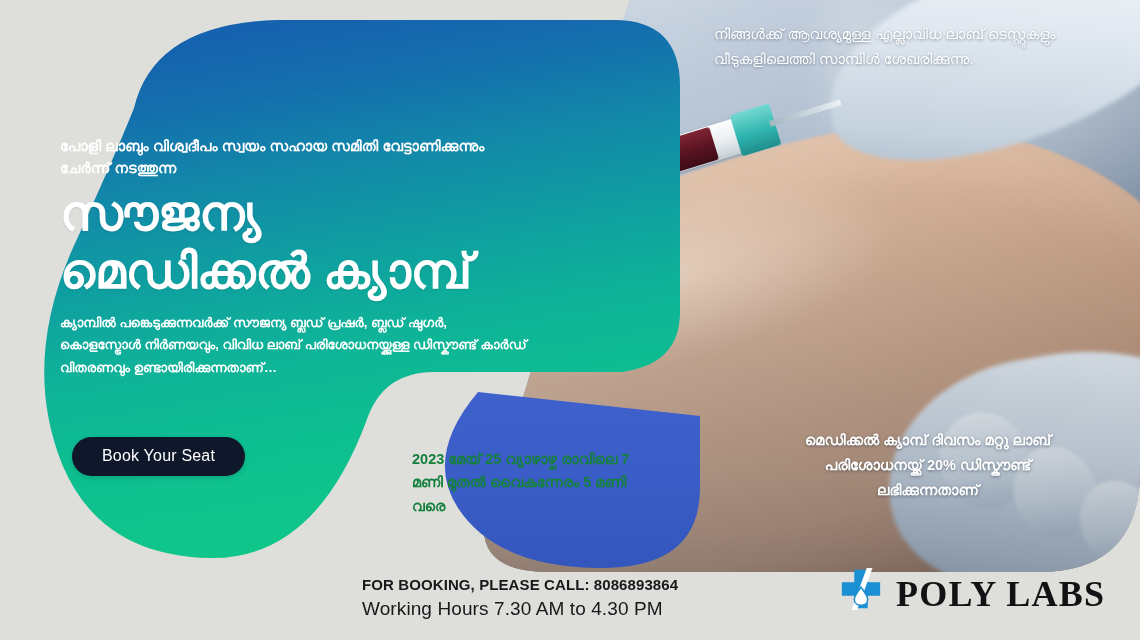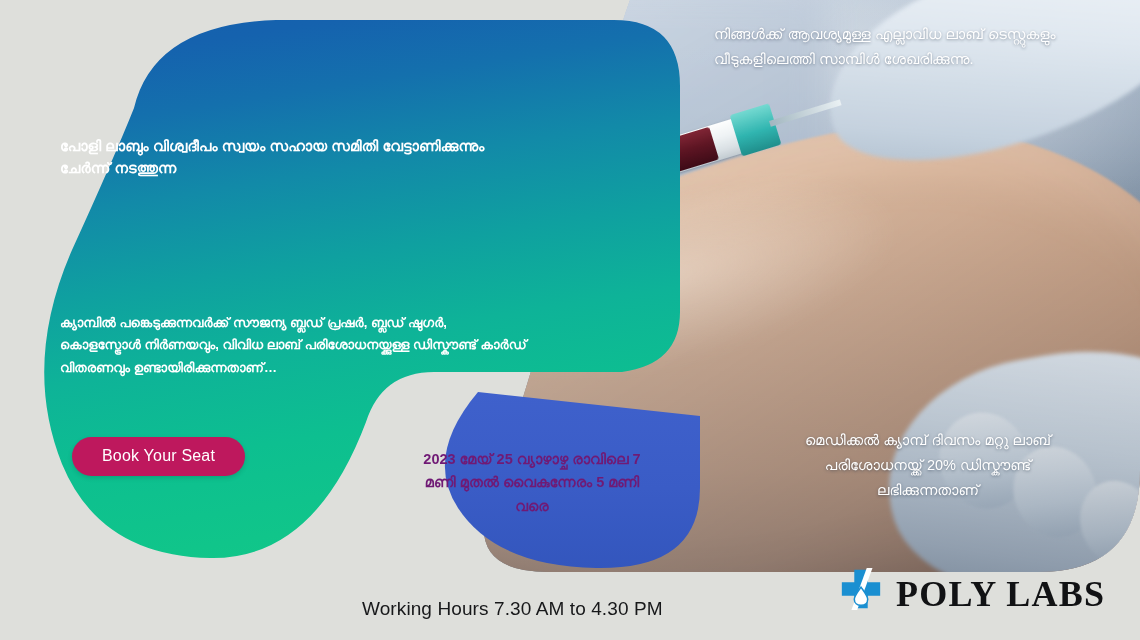--- a/index.html
+++ b/index.html
@@ -133,39 +133,39 @@
     color:#ffffff; font-size:49px; font-weight:700; line-height:1.18;
     letter-spacing:-.3px; text-shadow:0 1px 2px rgba(0,0,0,.10);
   }
   .headline .l2{ display:block; }
   .body-copy{
     position:absolute; left:60px; top:312px; width:470px;
     color:#ffffff; font-size:13px; font-weight:600; line-height:1.72;
   }
   .cta{
     position:absolute; left:72px; top:437px;
-    background:#be185d; color:#ffffff;
+    background:#0f172a; color:#ffffff;
     font-size:16px; font-weight:500; letter-spacing:.2px;
     padding:11px 30px 12px; border:none; border-radius:24px;
     cursor:pointer; line-height:1;
     box-shadow:0 2px 5px rgba(0,0,0,.14);
   }
   .date-block{
     position:absolute; left:412px; top:448px; width:240px;
-    color:#701a75; font-size:14.5px; font-weight:600; line-height:1.62;
-    text-align:center;
+    color:#15803d; font-size:14.5px; font-weight:600; line-height:1.62;
+    text-align:left;
   }
   .top-note{
     position:absolute; right:46px; top:22px; width:380px;
     color:#ffffff; font-size:14.5px; font-weight:500; line-height:1.72;
     text-shadow:0 1px 3px rgba(30,45,65,.45);
   }
   .discount-note{
     position:absolute; right:62px; top:428px; width:300px;
-    color:#ffffff; font-size:14.5px; font-weight:400; line-height:1.72;
+    color:#ffffff; font-size:14.5px; font-weight:700; line-height:1.72;
     text-align:center; text-shadow:0 1px 3px rgba(30,45,65,.50);
   }
 
   
   .footer-booking{
     position:absolute; left:362px; top:576px;
     color:#17181a; font-size:15px; font-weight:700; letter-spacing:.1px;
   }
   .footer-hours{
     position:absolute; left:362px; top:598px;
@@ -211,27 +211,32 @@
   <div class="top-note mal">നിങ്ങൾക്ക് ആവശ്യമുള്ള എല്ലാവിധ ലാബ് ടെസ്റ്റുകളും വീടുകളിലെത്തി സാമ്പിൾ ശേഖരിക്കുന്നു.</div>
 
   <div class="discount-note mal">മെഡിക്കൽ ക്യാമ്പ് ദിവസം മറ്റു ലാബ് പരിശോധനയ്ക്ക് 20% ഡിസ്കൗണ്ട് ലഭിക്കുന്നതാണ്</div>
 
   <div class="blob"></div>
 
   <div class="diamond"></div>
 
   <div class="kicker mal">പോളി ലാബും വിശ്വദീപം സ്വയം സഹായ സമിതി വേട്ടാണിക്കുന്നും ചേർന്ന് നടത്തുന്ന</div>
 
+  <div class="headline mal">
+    <span class="l1">സൗജന്യ</span>
+    <span class="l2">മെഡിക്കൽ ക്യാമ്പ്</span>
+  </div>
 
   <div class="body-copy mal">ക്യാമ്പിൽ പങ്കെടുക്കുന്നവർക്ക് സൗജന്യ ബ്ലഡ് പ്രഷർ, ബ്ലഡ് ഷുഗർ, കൊളസ്ട്രോൾ നിർണയവും, വിവിധ ലാബ് പരിശോധനയ്ക്കുള്ള ഡിസ്കൗണ്ട് കാർഡ് വിതരണവും ഉണ്ടായിരിക്കുന്നതാണ്…</div>
 
   <button class="cta">Book Your Seat</button>
 
   <div class="date-block mal">2023 മേയ് 25 വ്യാഴാഴ്ച രാവിലെ 7 മണി മുതൽ വൈകുന്നേരം 5 മണി വരെ</div>
 
+  <div class="footer-booking">FOR BOOKING, PLEASE CALL: 8086893864</div>
   <div class="footer-hours">Working Hours 7.30 AM to 4.30 PM</div>
 
   <div class="logo">
     <svg class="logo-mark" viewBox="0 0 48 48">
       <path d="M17 4 h14 v13 h13 v14 h-13 v13 h-14 v-13 h-13 v-14 h13 z" fill="#1a8fd1"></path>
       <path d="M30 2 L14 46 L20 46 L36 2 Z" fill="#ffffff"></path>
       <path d="M24 22 c-5 7 -7 9.5 -7 12.6 c0 3.9 3.1 6.4 7 6.4 c3.9 0 7 -2.5 7 -6.4 C31 31.5 29 29 24 22 z" fill="#ffffff" stroke="#1a8fd1" stroke-width="1.6"></path>
     </svg>
     <span class="logo-text">POLY LABS</span>
   </div>

